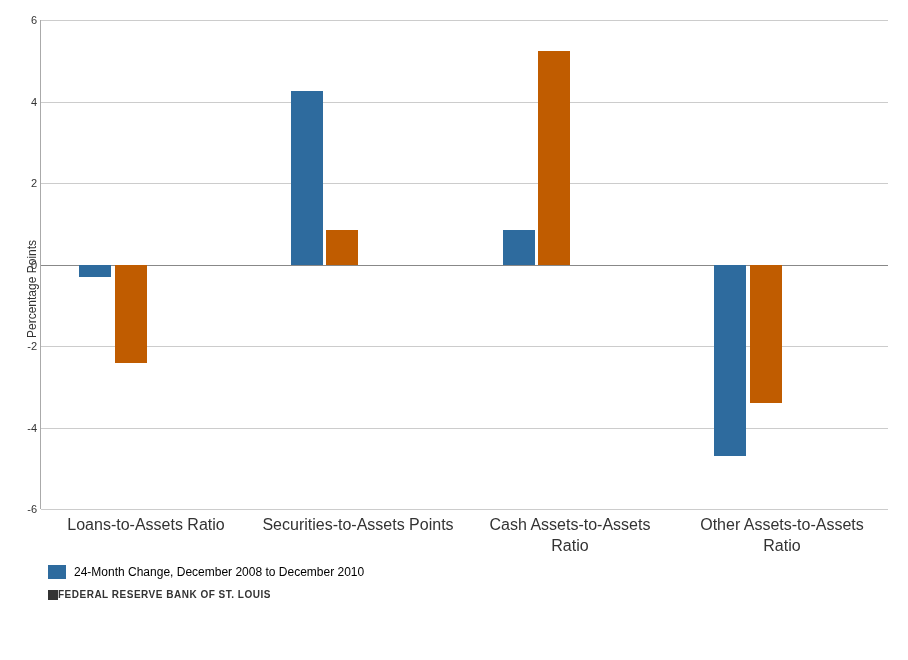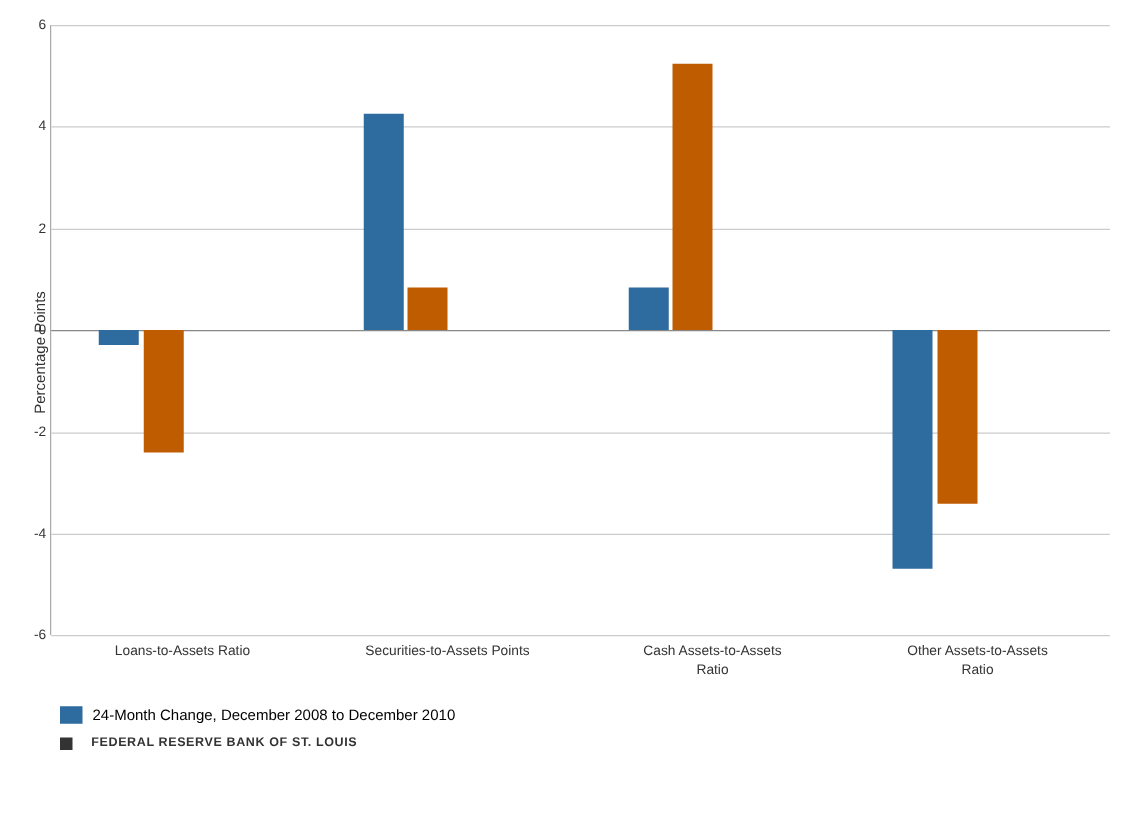--- a/index.html
+++ b/index.html
@@ -72,47 +72,47 @@
     .bar-blue { background: #2e6b9e; }
     .bar-orange { background: #c05c00; }
 
     .x-axis {
       display: flex;
       margin-left: 0;
     }
     .x-label {
       flex: 1;
       text-align: center;
-      font-size: 11px;
+      font-size: 16px;
       color: #333;
       line-height: 1.3;
       padding-top: 6px;
     }
     .legend {
       display: flex;
       flex-direction: column;
       gap: 4px;
       margin-left: 28px;
-      margin-top: 22px;
+      margin-top: 8px;
     }
     .legend-item {
       display: flex;
       align-items: center;
       gap: 8px;
       font-size: 12px;
     }
     .legend-box {
       width: 18px;
       height: 14px;
       flex-shrink: 0;
     }
     .footer {
       display: flex;
       align-items: center;
-      gap: 15px;
+      gap: 0;
       margin-top: 10px;
       margin-left: 28px;
       font-size: 10px;
       font-weight: bold;
       color: #333;
       letter-spacing: 0.5px;
     }
     .footer-square {
       width: 10px;
       height: 10px;

